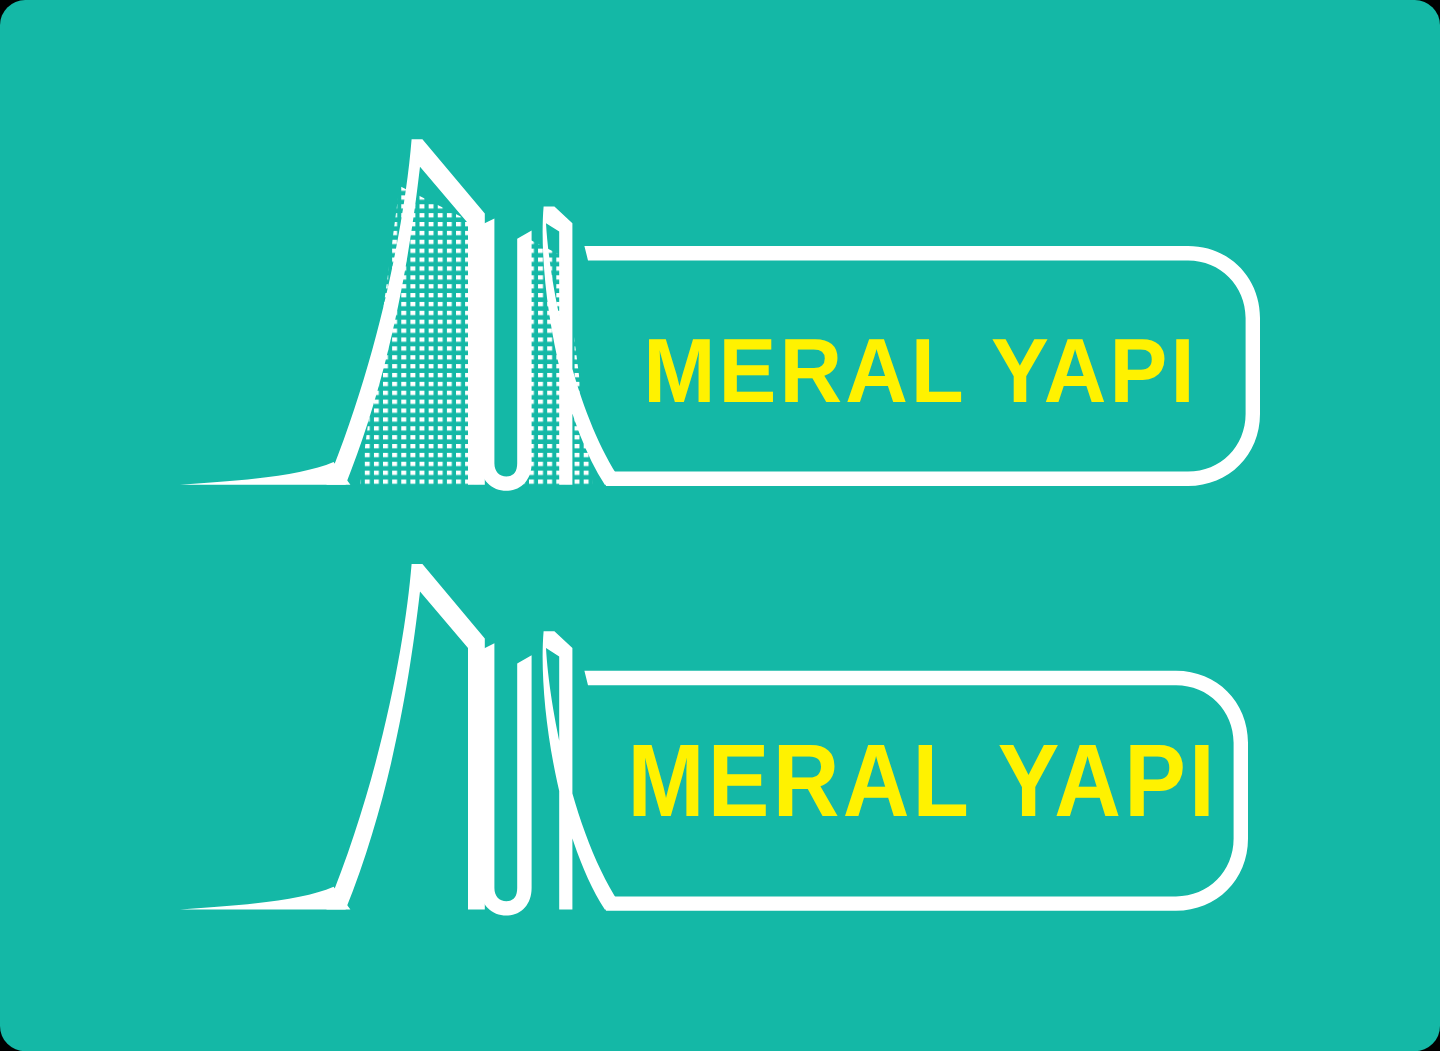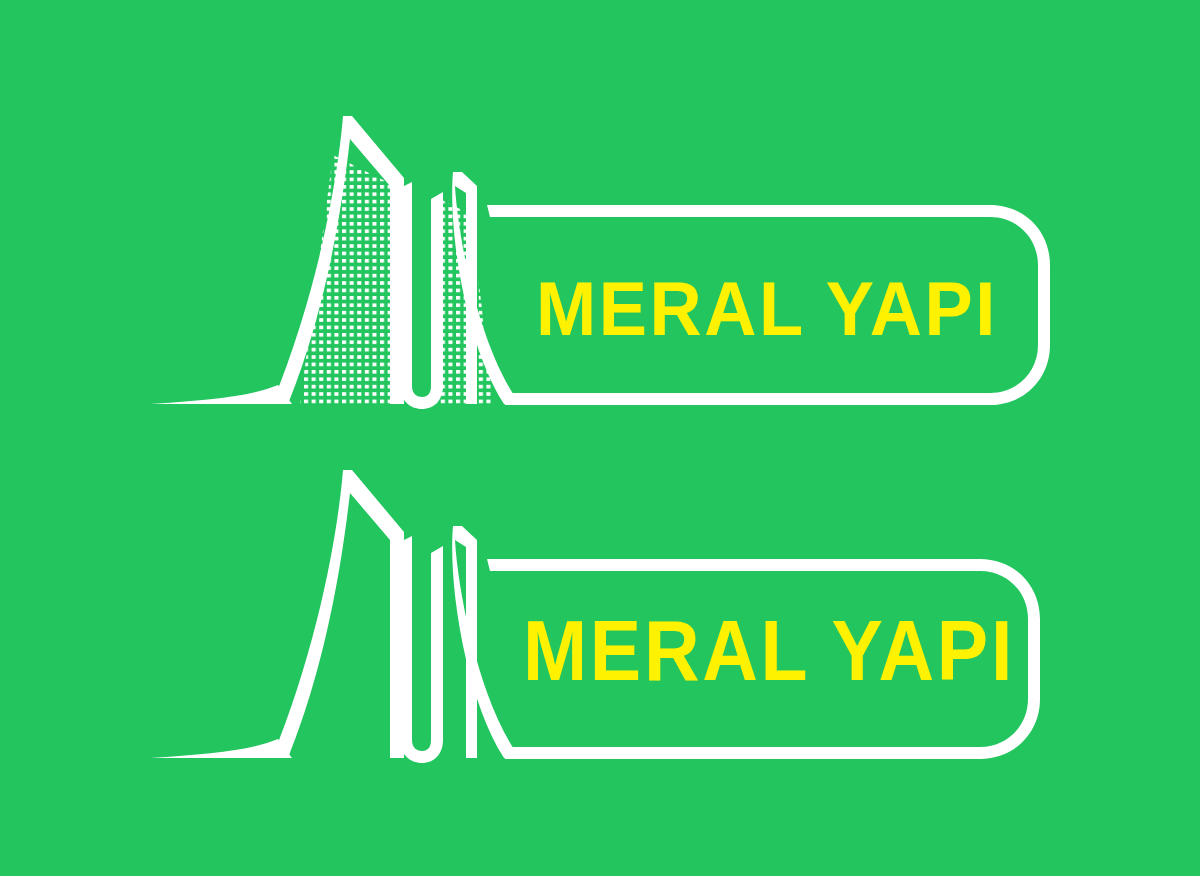--- a/index.html
+++ b/index.html
@@ -17,21 +17,21 @@
   .logo-svg{display:block;position:absolute;left:0;top:0;}
   .wordmark{
     font-family:"Liberation Sans", sans-serif;
     font-weight:700;
     letter-spacing:0.035em;
   }
 </style>
 </head>
 <body>
 
-<div id="canvas-root" style="background: #22c55e;">
+<div id="canvas-root" style="background: #14b8a6; border-radius: 21px;">
 
   <svg class="logo-svg" width="1200" height="876" viewBox="0 0 1200 876" xmlns="http://www.w3.org/2000/svg" style="z-index:2;">
     <defs>
 
       <pattern id="windows" x="0" y="0" width="7.6" height="7.4" patternUnits="userSpaceOnUse">
         <rect x="0" y="0" width="4.1" height="3.6" fill="#FFFFFF"></rect>
       </pattern>
 
       <clipPath id="clipTowerL">
         <path d="M 333 155 L 399 188 L 399 404 L 300 404 Z"></path>

